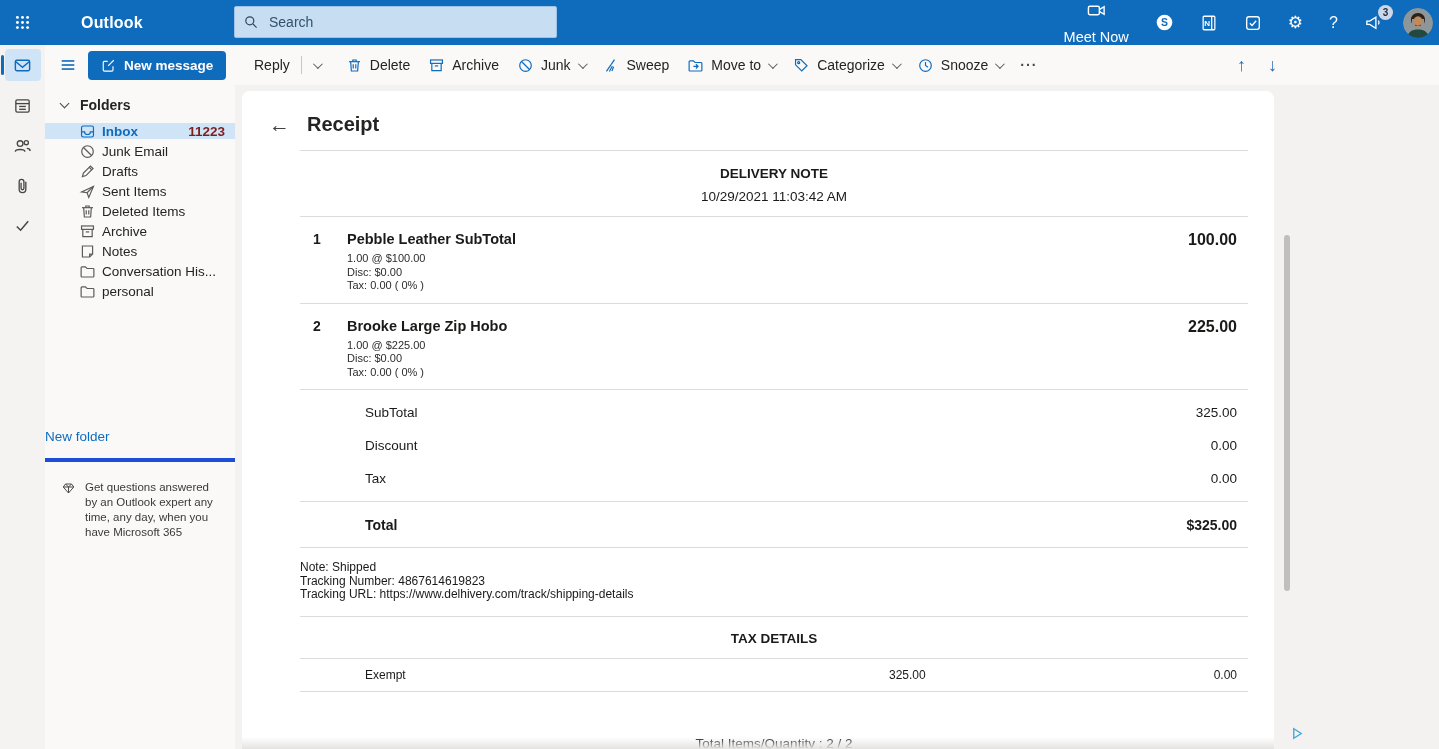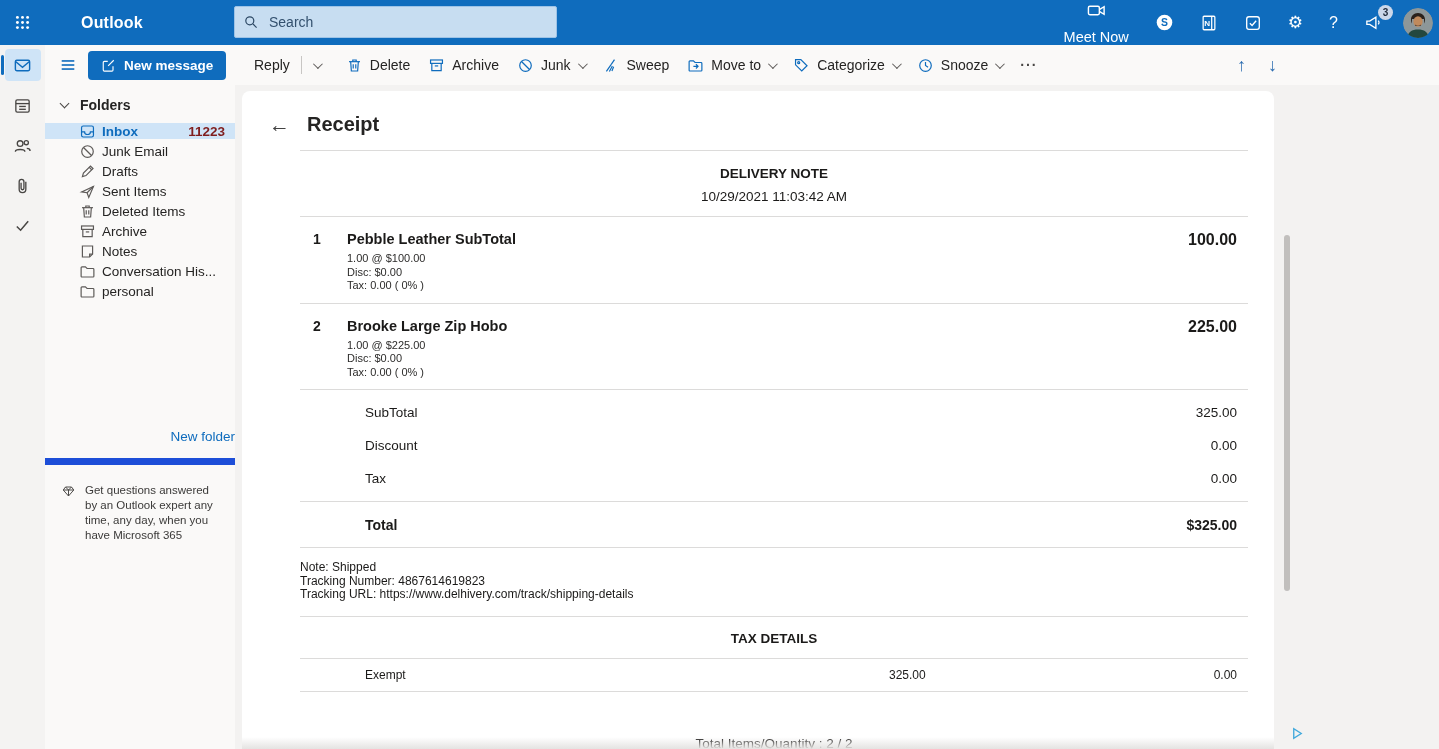--- a/index.html
+++ b/index.html
@@ -61,22 +61,22 @@
     font-family:"Liberation Sans",sans-serif; }
   .folders-header { display:flex; align-items:center; gap:12px; padding:12px 0 10px 16px; font-size:14px;
     font-weight:700; cursor:pointer; }
   .folders-header .chev { border-color:#484644; transform:rotate(45deg); margin-top:-4px; }
   .folder-item { height:16px; display:flex; align-items:center; padding-left:33px; padding-right:10px;
     font-size:13.5px; color:#252423; cursor:pointer; gap:6px; margin-bottom:4px; }
   .folder-item .f-icon { color:#5d5a58; display:flex; width:18px; justify-content:center; }
   .folder-item.selected { background:#cfe4f7; color:#0f6cbd; font-weight:700; }
   .folder-item.selected .f-icon { color:#0f6cbd; }
   .folder-count { margin-left:auto; color:#7f1d1d; font-weight:700; font-size:13.5px; }
-  .new-folder { display:block; margin:14px auto 0; text-align:right; color:#0f6cbd; font-size:13.5px; cursor:pointer; }
-  .promo { display:flex; gap:9px; padding:18px 12px 0 16px; border-top:7px solid #1d4ed8; margin-top:14px; }
+  .new-folder { display:block; margin:14px auto 0; text-align:left; color:#0f6cbd; font-size:13.5px; cursor:pointer; }
+  .promo { display:flex; gap:9px; padding:18px 12px 0 16px; border-top:4px solid #1d4ed8; margin-top:14px; }
   .promo-icon { color:#484644; flex:0 0 auto; margin-top:1px; }
   .promo-text { font-size:11.5px; line-height:15px; color:#3b3a39; }
 
   
   .content { position:absolute; left:235px; top:85px; right:0; bottom:0; background:#f3f2f1; }
   .card { position:absolute; left:7px; top:6px; width:1032px; bottom:0; background:#fff; border-radius:8px 8px 0 0; }
   .card-fade { position:absolute; left:0; right:0; bottom:0; height:12px;
     background:linear-gradient(#ffffff00,#e4e3e1); }
   .subject-row { display:flex; align-items:center; padding:22px 0 0 27px; gap:17px; }
   .back-arrow { font-size:21px; color:#424242; cursor:pointer; line-height:1; }

